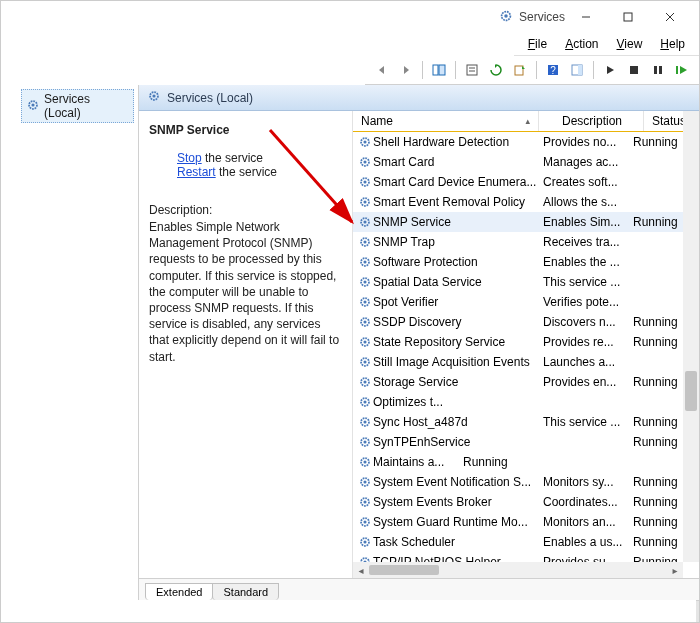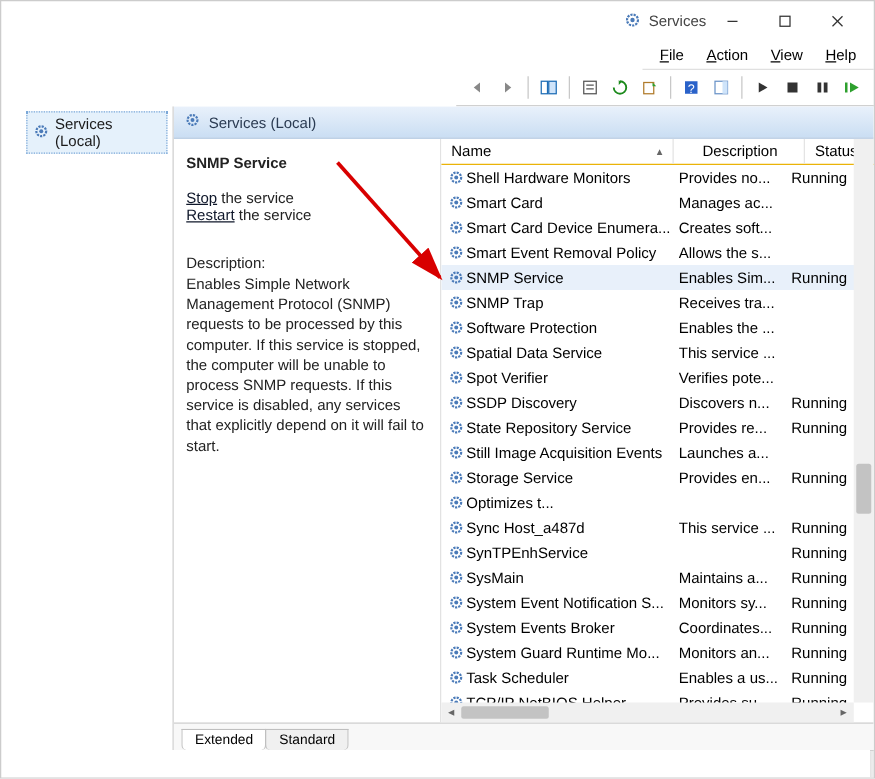--- a/index.html
+++ b/index.html
@@ -16,21 +16,21 @@
 .tbtn { width: 22px; height: 22px; display: flex; align-items: center; justify-content: center; border: 1px solid transparent; }
 .tsep { width: 1px; height: 18px; background: #c8c8c8; margin: 0 3px; }
 .body-split { flex: 1; display: flex; overflow: hidden; }
 .nav { width: 122px; border-right: 1px solid #d0d0d0; padding: 4px; }
 .nav-item { display: flex; align-items: center; gap: 4px; padding: 2px 4px; background: #e5f1fb; border: 1px dotted #7aa7d7; color: #1a1a1a; }
 .content { flex: 1; display: flex; flex-direction: column; overflow: hidden; }
 .content-header { background: linear-gradient(#e9f1fb,#cadef3); border-bottom: 1px solid #a9c2de; padding: 4px 8px; display: flex; align-items: center; gap: 6px; font-size: 12px; color: #2b3b52; }
 .content-body { flex: 1; display: flex; overflow: hidden; }
 .detail-pane { width: 214px; padding: 12px 10px 8px 10px; border-right: 1px solid #e2e2e2; font-size: 12px; color: #222; }
 .detail-pane h3 { font-size: 12px; font-weight: bold; margin-bottom: 14px; }
-.detail-pane a { color: #0f172a; text-decoration: underline; }
+.detail-pane a { color: #1d4ed8; text-decoration: underline; margin-left: 28px; }
 .detail-pane .desc-label { margin-top: 24px; }
 .detail-pane p.desc { margin-top: 2px; line-height: 1.35; }
 .list-wrap { flex: 1; display: flex; flex-direction: column; overflow: hidden; position: relative; }
 .cols { display: flex; border-bottom: 1px solid #eab308; background: #fff; font-size: 12px; }
 .col { padding: 3px 8px; border-right: 1px solid #e4e4e4; display: flex; align-items: center; gap: 6px; }
 .col.name { flex: 0 0 186px; justify-content: space-between; }
 .col.desc { flex: 0 0 90px; margin-left: 15px; }
 .col.stat { flex: 0 0 55px; }
 .sort-caret { font-size: 9px; color: #666; }
 .rows { flex: 1; overflow: hidden; position: relative; }
@@ -216,21 +216,21 @@
               </div>
           </div>
           <div class="rows" id="rows">
               <div class="row">
                 <span class="svc-icon">
                   <svg class="gear" viewBox="0 0 16 16">
                     <circle cx="8" cy="8" r="4.5" fill="none" stroke="#4a7ab8" stroke-width="2" stroke-dasharray="2 1"></circle>
                     <circle cx="8" cy="8" r="1.8" fill="#4a7ab8"></circle>
                   </svg>
                 </span>
-                <span class="c-name">Shell Hardware Monitors</span>
+                <span class="c-name">Shell Hardware Detection</span>
                 <span class="c-descr">Provides no...</span>
                 <span class="c-stat">Running</span>
               </div>
               <div class="row">
                 <span class="svc-icon">
                   <svg class="gear" viewBox="0 0 16 16">
                     <circle cx="8" cy="8" r="4.5" fill="none" stroke="#4a7ab8" stroke-width="2" stroke-dasharray="2 1"></circle>
                     <circle cx="8" cy="8" r="1.8" fill="#4a7ab8"></circle>
                   </svg>
                 </span>
@@ -391,21 +391,20 @@
                 <span class="c-descr"></span>
                 <span class="c-stat">Running</span>
               </div>
               <div class="row">
                 <span class="svc-icon">
                   <svg class="gear" viewBox="0 0 16 16">
                     <circle cx="8" cy="8" r="4.5" fill="none" stroke="#4a7ab8" stroke-width="2" stroke-dasharray="2 1"></circle>
                     <circle cx="8" cy="8" r="1.8" fill="#4a7ab8"></circle>
                   </svg>
                 </span>
-                <span class="c-name">SysMain</span>
                 <span class="c-descr">Maintains a...</span>
                 <span class="c-stat">Running</span>
               </div>
               <div class="row">
                 <span class="svc-icon">
                   <svg class="gear" viewBox="0 0 16 16">
                     <circle cx="8" cy="8" r="4.5" fill="none" stroke="#4a7ab8" stroke-width="2" stroke-dasharray="2 1"></circle>
                     <circle cx="8" cy="8" r="1.8" fill="#4a7ab8"></circle>
                   </svg>
                 </span>

